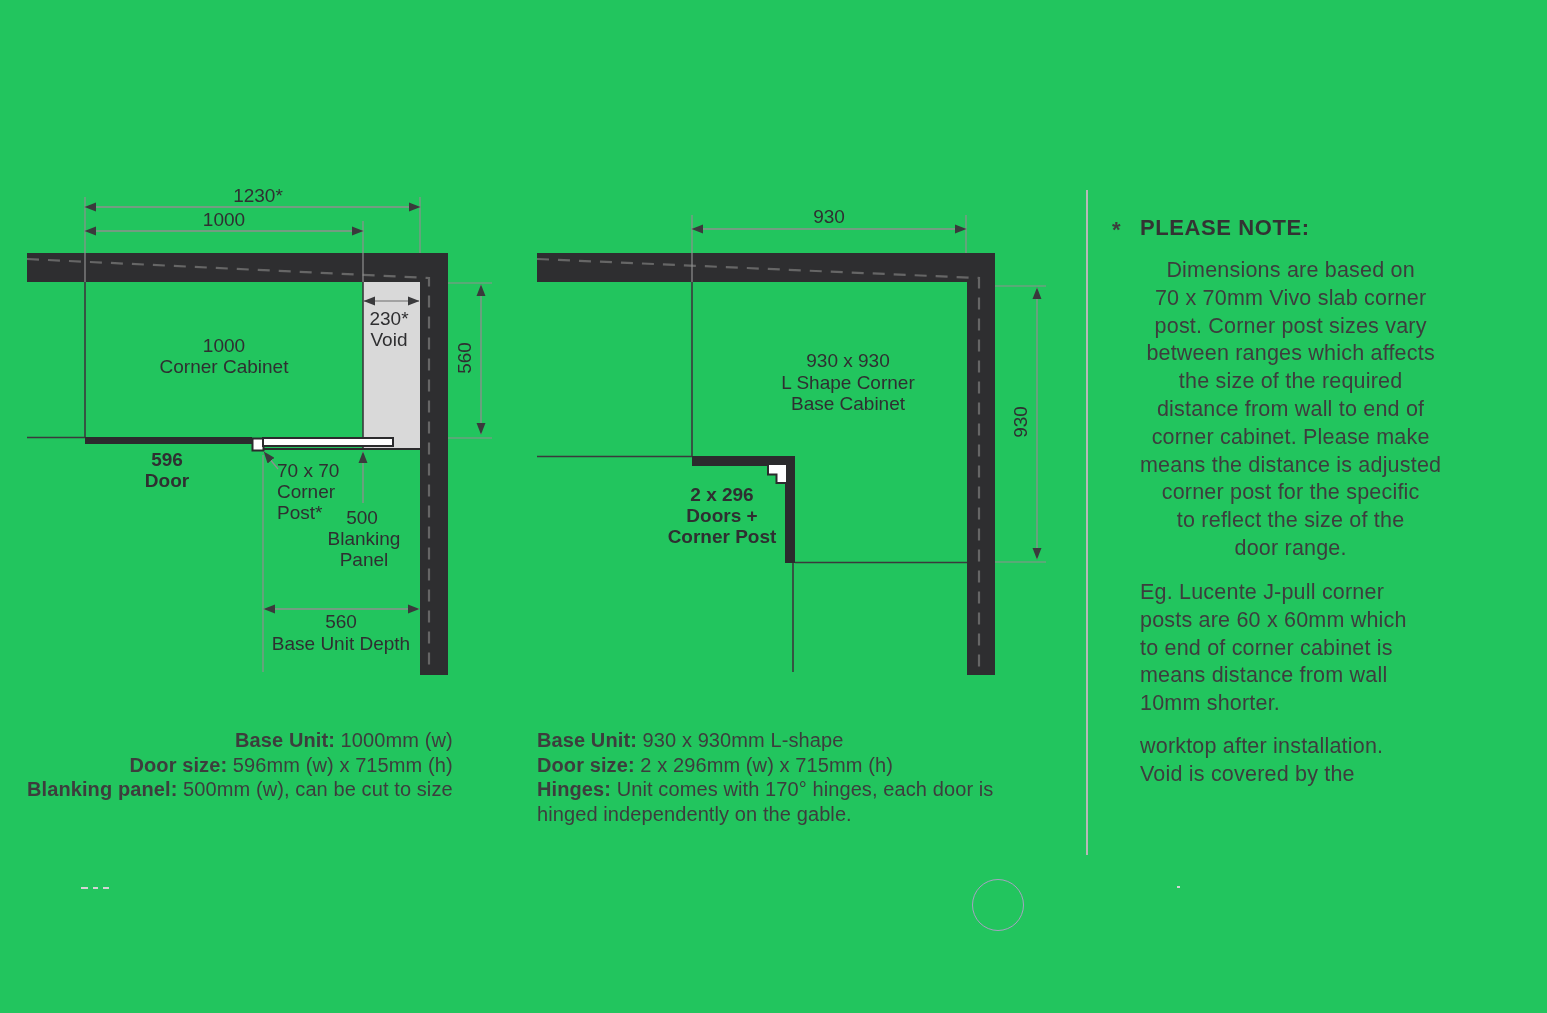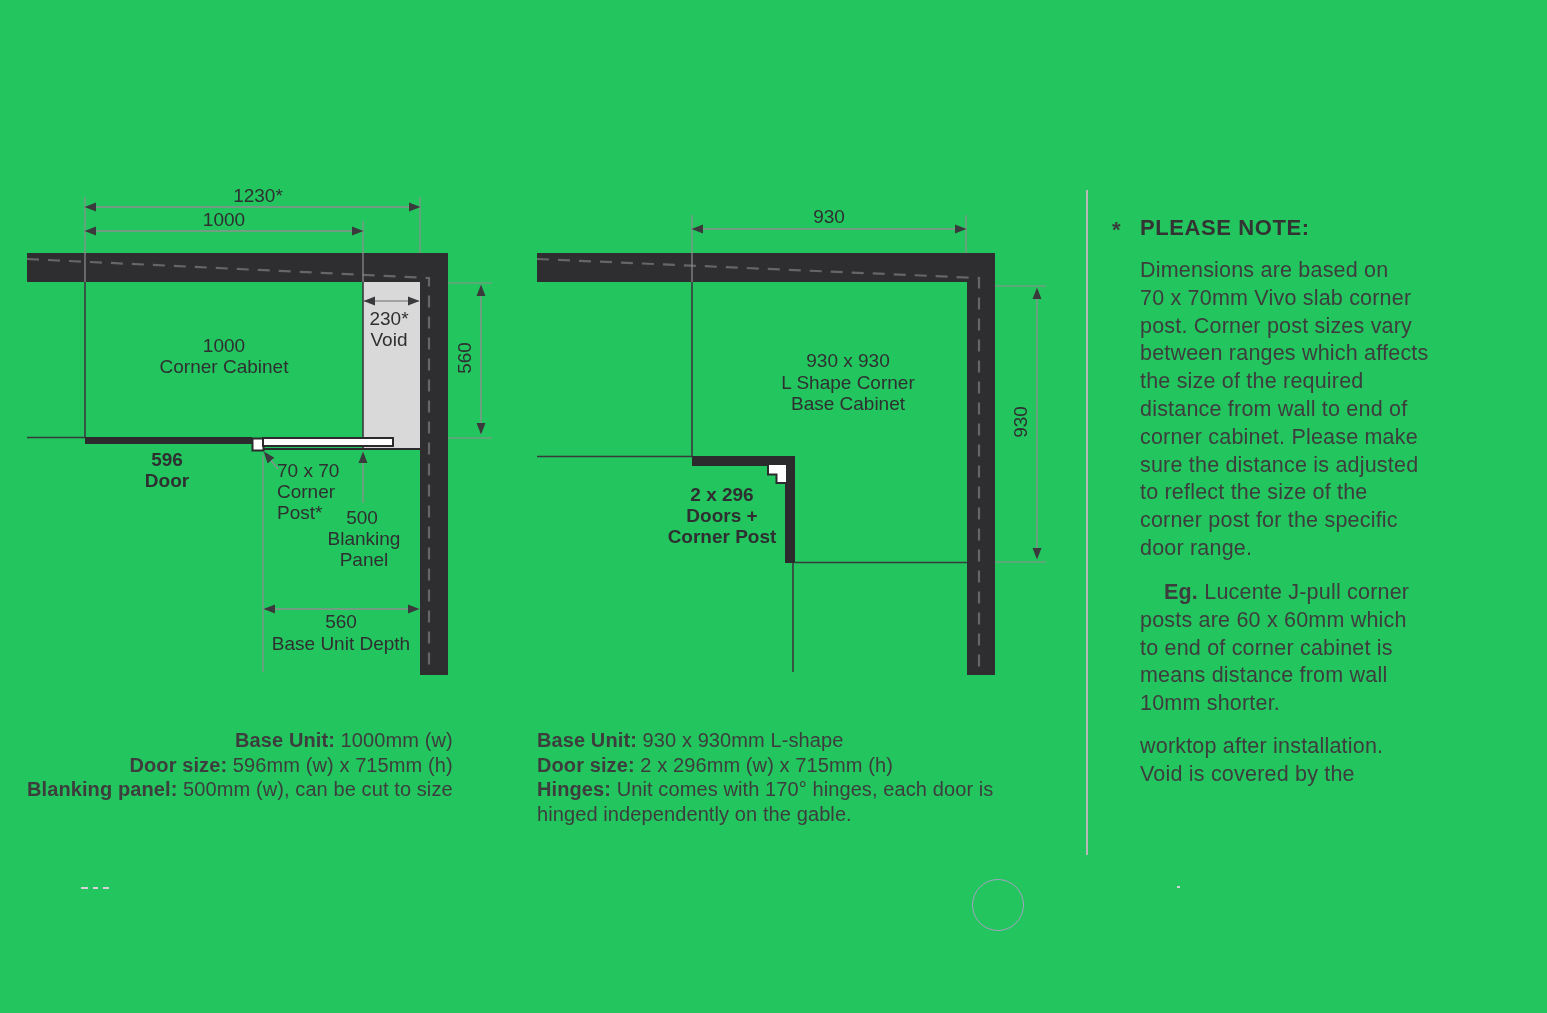--- a/index.html
+++ b/index.html
@@ -35,21 +35,21 @@
   .dlab{font-size:19px;}
   .dbold{font-size:19px;font-weight:bold;}
   .mid{text-anchor:middle;}
 
   
   .spec{position:absolute;font-size:20px;line-height:24.6px;color:var(--ink);letter-spacing:0.1px;}
   .spec .b{font-weight:bold;}
   .note-star{position:absolute;left:1112px;top:216px;font-size:22px;font-weight:bold;line-height:28px;}
   .note-title{position:absolute;left:1140px;top:214px;font-size:22px;font-weight:bold;letter-spacing:0.6px;line-height:28px;color:#333;text-align:right;}
   .note-para{position:absolute;left:1140px;font-size:21.5px;line-height:27.8px;letter-spacing:0.2px;color:var(--ink);}
-  .note-para .b{font-weight:bold;margin-left:24px;}
+  .note-para .b{font-weight:normal;}
   .divider{position:absolute;left:1086px;top:190px;width:2px;height:665px;background:var(--divider);}
   .circle{position:absolute;left:972px;top:879px;width:52px;height:52px;border:1.5px solid var(--circle);border-radius:50%;box-sizing:border-box;}
   .fmark{position:absolute;background:#d4d4d4;}
 </style>
 </head>
 <body>
 
 <div class="page">
 
   <svg width="1547" height="1013" viewBox="0 0 1547 1013">
@@ -160,31 +160,31 @@
     <div><span class="b">Base Unit:</span><span> 930 x 930mm L-shape</span></div>
     <div><span class="b">Door size:</span><span> 2 x 296mm (w) x 715mm (h)</span></div>
     <div><span class="b">Hinges:</span><span> Unit comes with 170° hinges, each door is</span></div>
     <div>hinged independently on the gable.</div>
   </div>
 
   <div class="divider"></div>
   <div class="note-star">*</div>
   <div class="note-title">PLEASE NOTE:</div>
 
-  <div class="note-para" style="top:257px;">
+  <div class="note-para" style="top:257px;text-align:center;">
     <div>Dimensions are based on</div>
     <div>70 x 70mm Vivo slab corner</div>
     <div>post. Corner post sizes vary</div>
     <div>between ranges which affects</div>
     <div>the size of the required</div>
     <div>distance from wall to end of</div>
     <div>corner cabinet. Please make</div>
-    <div>sure the distance is adjusted</div>
+    <div>means the distance is adjusted</div>
+    <div>corner post for the specific</div>
     <div>to reflect the size of the</div>
-    <div>corner post for the specific</div>
     <div>door range.</div>
   </div>
 
   <div class="note-para" style="top:579px;">
     <div><span class="b">Eg.</span><span> Lucente J-pull corner</span></div>
     <div>posts are 60 x 60mm which</div>
     <div>to end of corner cabinet is</div>
     <div>means distance from wall</div>
     <div>10mm shorter.</div>
   </div>

